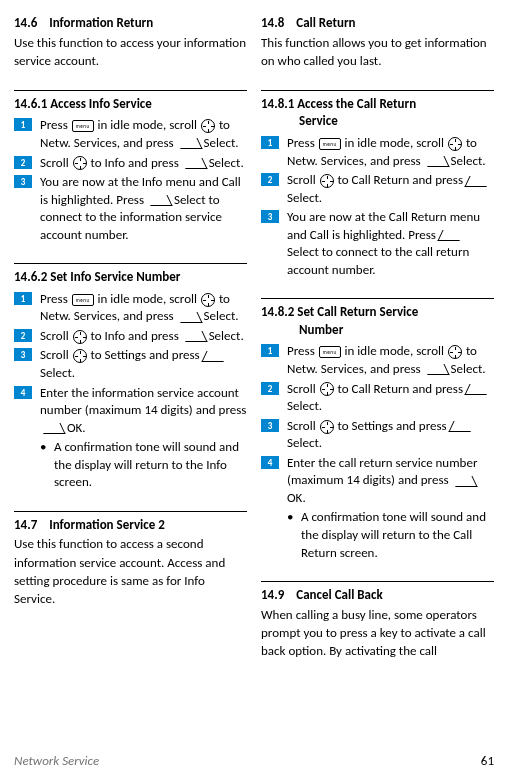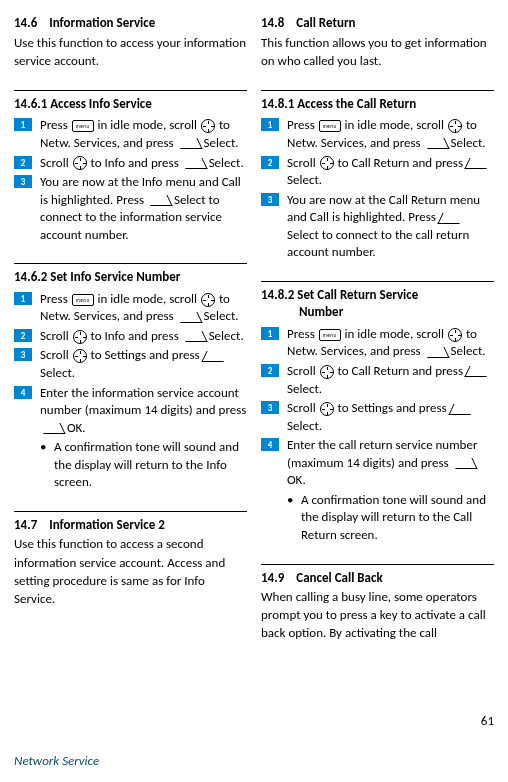--- a/index.html
+++ b/index.html
@@ -128,39 +128,38 @@
   .footer {
     position: absolute;
     bottom: 12px;
     left: 14px;
     right: 14px;
     display: flex;
     justify-content: space-between;
     font-size: 13px;
   }
   .footer-left {
-    color: #0c4a6e;
+    color: #737373;
     font-style: italic;
-    margin-top: 40px;
   }
   .footer-right {
     color: #000;
     font-size: 13px;
   }
 </style>
 </head>
 <body>
 
 <div class="page">
 
   <div class="col">
 
     <div class="section">
       <div class="title-line">
-        <span class="title-num">14.6</span><span>Information Service</span>
+        <span class="title-num">14.6</span><span>Information Return</span>
       </div>
       <div class="body-text">Use this function to access your information service account.</div>
     </div>
 
     <div class="section">
       <div class="hr"></div>
       <div class="sub-title">14.6.1 Access Info Service</div>
       <div class="steps">
         <div class="step">
           <div class="step-num">1</div>
@@ -236,20 +235,21 @@
       <div class="title-line">
         <span class="title-num">14.8</span><span>Call Return</span>
       </div>
       <div class="body-text">This function allows you to get information on who called you last.</div>
     </div>
 
     <div class="section">
       <div class="hr"></div>
       <div class="sub-title">
         <span>14.8.1 Access the Call Return</span>
+        <span class="ind">Service</span>
       </div>
       <div class="steps">
         <div class="step">
           <div class="step-num">1</div>
           <div class="step-text">
             <span>Press </span><span class="icon icon-menu">menu</span><span> in idle mode, scroll </span><span class="icon icon-nav"></span><span> to </span><span class="bold">Netw. Services</span><span>, and press </span><span class="icon icon-soft tr"></span> <span class="bold">Select</span><span>.</span>
           </div>
         </div>
         <div class="step">
           <div class="step-num">2</div>

